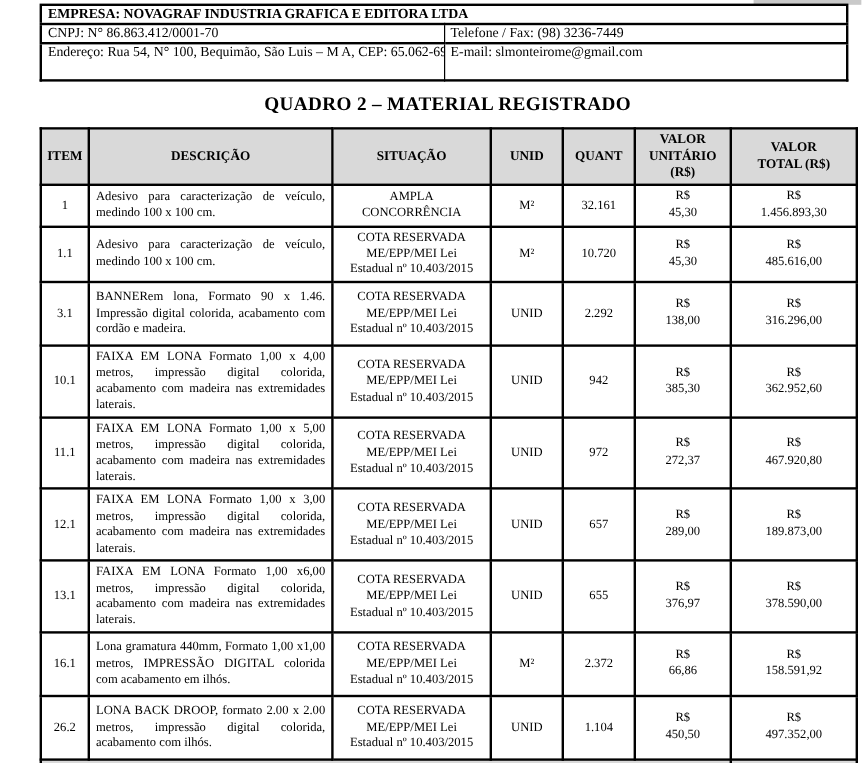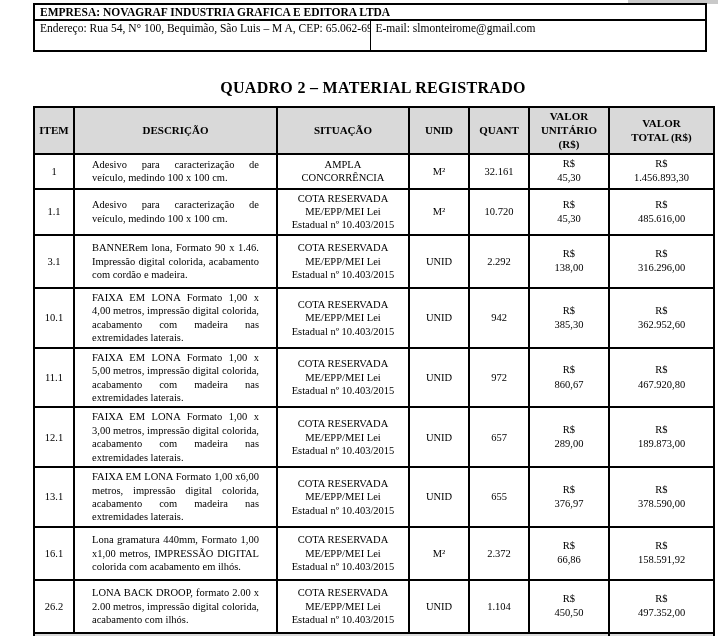--- a/index.html
+++ b/index.html
@@ -72,21 +72,21 @@
     white-space: pre-line;
     line-height: 1.25;
     padding: 2px;
   }
   .main-table td {
     font-size: 10.5px;
     line-height: 1.28;
     padding: 2px 3px;
   }
   td.c-item   { text-align: center; }
-  td.c-desc   { text-align: justify; padding: 2px 17px; }
+  td.c-desc   { text-align: justify; padding: 2px 5px; }
   td.c-sit    { text-align: center; white-space: pre-line; }
   td.c-unid,
   td.c-quant  { text-align: center; border-radius: 16px; }
   td.c-money  { text-align: center; }
   td.c-money div { line-height: 1.35; }
 
   tr.r-h30  td { height: 30px; }
   tr.r-h42  td { height: 42px; }
   tr.r-h53  td { height: 53px; }
   tr.r-h57  td { height: 57px; }
@@ -108,20 +108,24 @@
 </style>
 </head>
 <body>
 
 <div class="page-edge"></div>
 
 <table class="company-table">
   <tbody>
       <tr class="row-empresa">
     <td colspan="2">EMPRESA:  NOVAGRAF  INDUSTRIA  GRAFICA  E EDITORA  LTDA</td>
+  </tr>
+  <tr>
+    <td class="left-col">CNPJ: N° 86.863.412/0001-70</td>
+    <td>Telefone / Fax: (98) 3236-7449</td>
   </tr>
   <tr class="row-endereco">
     <td class="left-col">Endereço:  Rua 54, N° 100, Bequimão, São Luis – M A, CEP: 65.062-690.</td>
     <td>E-mail:  slmonteirome@gmail.com</td>
   </tr>
 </tbody>
   </table>
 
 <div class="quadro-title">QUADRO 2 – MATERIAL  REGISTRADO</div>
 
@@ -220,21 +224,21 @@
     <tr class="r-h57">
       <td class="c-item">11.1</td>
       <td class="c-desc">FAIXA EM LONA Formato 1,00 x 5,00 metros, impressão digital colorida, acabamento com madeira nas extremidades laterais.</td>
       <td class="c-sit">COTA RESERVADA
 ME/EPP/MEI Lei
 Estadual nº 10.403/2015</td>
       <td class="c-unid">UNID</td>
       <td class="c-quant">972</td>
       <td class="c-money">
           <div>R$</div>
-          <div>860,67</div>
+          <div>272,37</div>
         </td>
       <td class="c-money">
           <div>R$</div>
           <div>467.920,80</div>
         </td>
     </tr>
     <tr class="r-h57">
       <td class="c-item">12.1</td>
       <td class="c-desc">FAIXA EM LONA Formato 1,00 x 3,00 metros, impressão digital colorida, acabamento com madeira nas extremidades laterais.</td>
       <td class="c-sit">COTA RESERVADA

